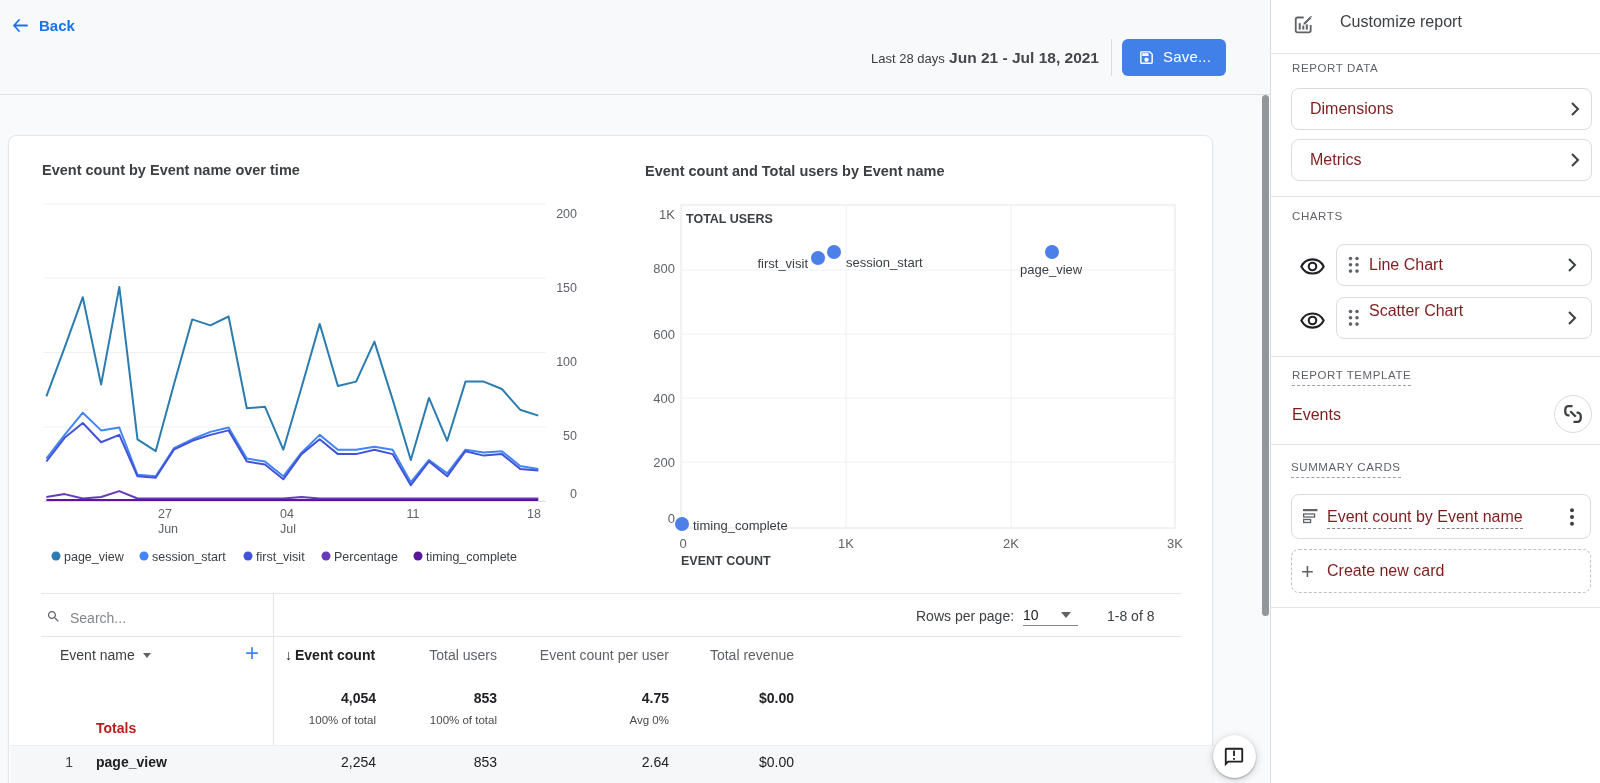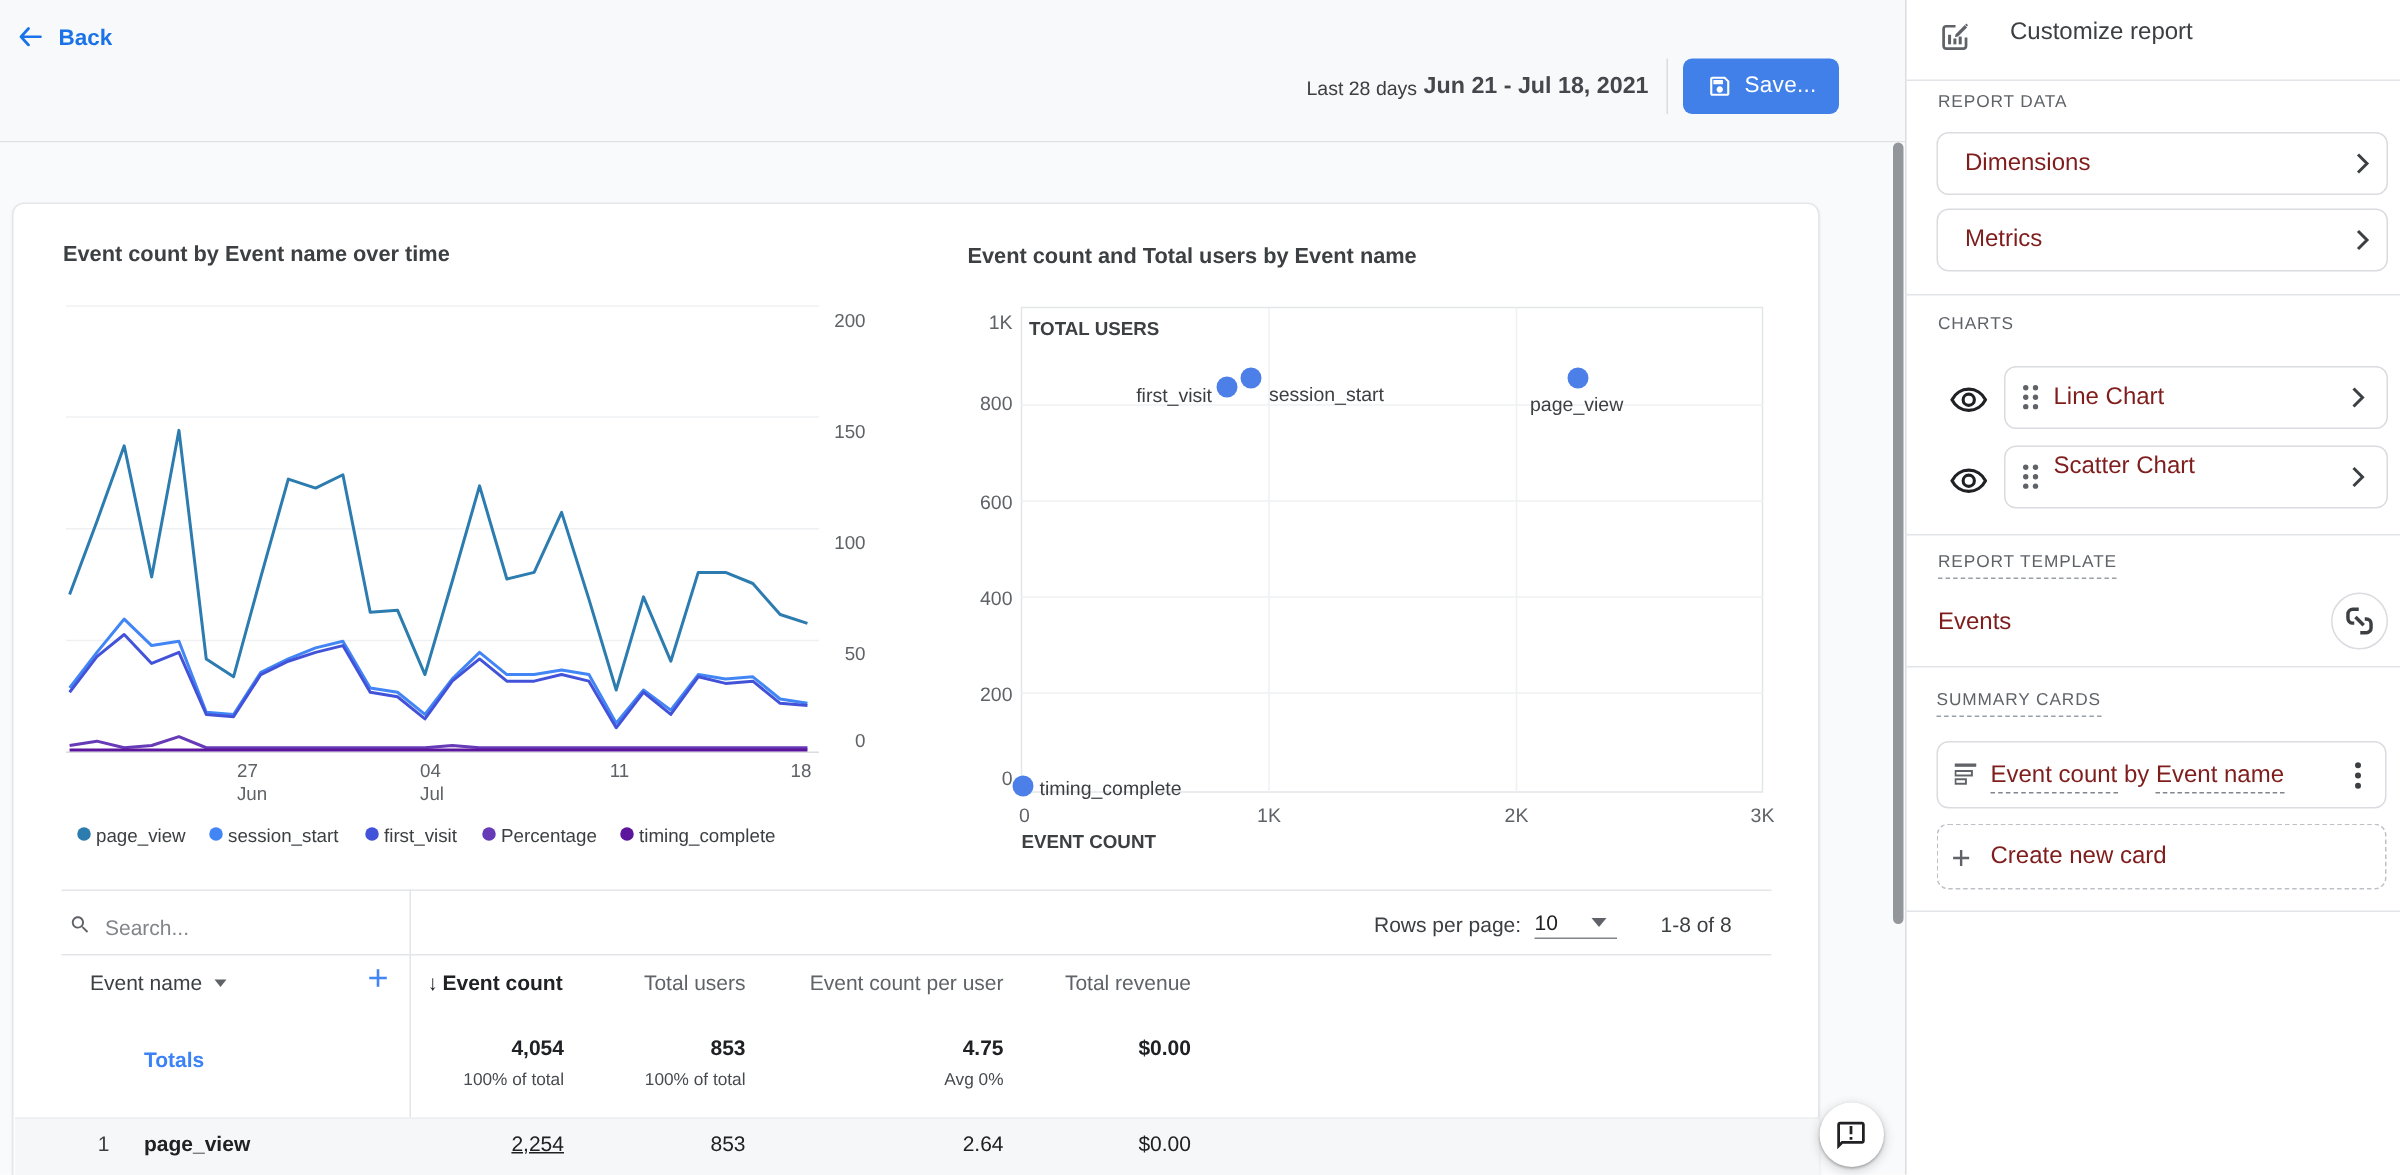--- a/index.html
+++ b/index.html
@@ -155,33 +155,33 @@
     <div style="position:absolute;left:1052px;top:476px;width:0;height:0;border-left:5px solid transparent;border-right:5px solid transparent;border-top:6px solid #5f6368;"></div>
     <div class="thead" style="left:1098px;top:472px;color:#3c4043;">1-8 of 8</div>
 
     <div class="thead" style="left:51px;top:511px;color:#3c4043;">Event name <span style="display:inline-block;margin-left:4px;vertical-align:2px;width:0;height:0;border-left:4px solid transparent;border-right:4px solid transparent;border-top:5px solid #5f6368;"></span></div>
     <div style="position:absolute;left:236px;top:503px;color:#4285f4;font-size:24px;font-weight:300;">+</div>
     <div class="thead" style="left:276px;top:511px;color:#202124;text-align:center;">↓<b style="margin-left:3px">Event count</b></div>
     <div class="thead" style="left:408px;top:511px;width:80px;text-align:right;">Total users</div>
     <div class="thead" style="left:520px;top:511px;width:140px;text-align:right;">Event count per user</div>
     <div class="thead" style="left:685px;top:511px;width:100px;text-align:right;">Total revenue</div>
 
-    <div class="thead" style="left:87px;top:562px;color:#3b82f6;font-weight:bold;">Totals</div>
+    <div class="thead" style="left:87px;top:584px;color:#b91c1c;font-weight:bold;">Totals</div>
     <div class="tnum" style="left:267px;top:554px;width:100px;font-weight:bold;">4,054</div>
     <div class="tsub" style="left:267px;top:578px;width:100px;">100% of total</div>
     <div class="tnum" style="left:388px;top:554px;width:100px;font-weight:bold;">853</div>
     <div class="tsub" style="left:388px;top:578px;width:100px;">100% of total</div>
     <div class="tnum" style="left:560px;top:554px;width:100px;font-weight:bold;">4.75</div>
     <div class="tsub" style="left:560px;top:578px;width:100px;">Avg 0%</div>
     <div class="tnum" style="left:685px;top:554px;width:100px;font-weight:bold;">$0.00</div>
 
     <div style="position:absolute;left:1px;top:609px;width:1203px;height:90px;background:#f6f7f8;border-top:1px solid #eceef0;"></div>
     <div class="tnum" style="left:44px;top:618px;width:20px;color:#3c4043;">1</div>
     <div class="thead" style="left:87px;top:618px;color:#202124;font-weight:bold;">page_view</div>
-    <div class="tnum" style="left:267px;top:618px;width:100px;text-decoration:underline;">2,254</div>
+    <div class="tnum" style="left:267px;top:618px;width:100px;">2,254</div>
     <div class="tnum" style="left:388px;top:618px;width:100px;">853</div>
     <div class="tnum" style="left:560px;top:618px;width:100px;">2.64</div>
     <div class="tnum" style="left:685px;top:618px;width:100px;">$0.00</div>
   </div>
 </div>
 <div id="scrollbar"></div>
 
 <div id="sidebar"></div>
 <div id="sidebarcontent">
 

